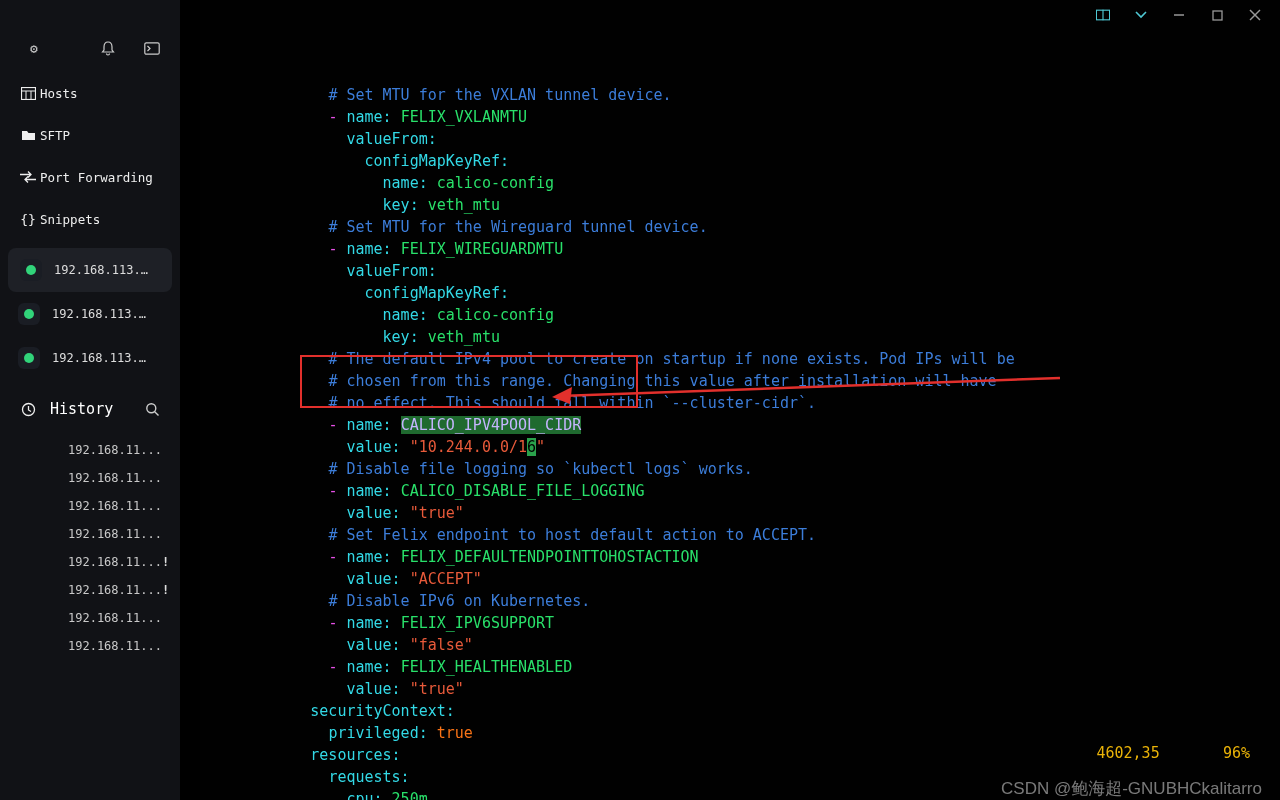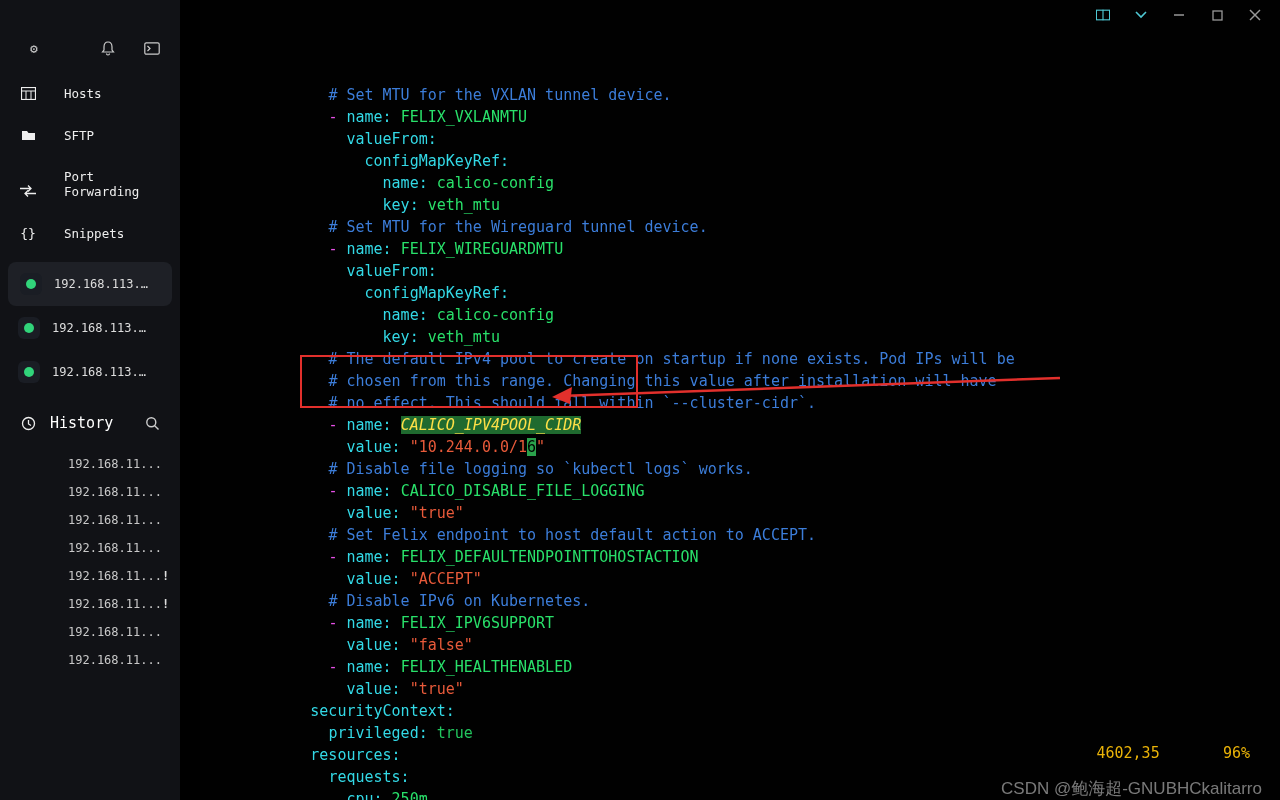--- a/index.html
+++ b/index.html
@@ -50,21 +50,21 @@
       width: 22px; height: 22px; border-radius: 6px;
       background: linear-gradient(135deg,#6b7cff,#8b5cf6);
       display:flex; align-items:center; justify-content:center;
       font-size: 12px; font-weight: bold;
     }
     .ws-name { font-weight: 600; font-size: 13px; flex:1; }
     .chev { color:#aaa; font-size: 10px; }
     .nav-item {
       display:flex; align-items:flex-end;
       padding: 13px 20px;
-      gap: 28px;
+      gap: 4px;
       font-size: 12.5px;
       color:#eee;
       cursor:pointer;
     }
     .nav-ico { width:16px; height:16px; display:flex; align-items:center; justify-content:center; color:#eee; font-size:13px;}
     .tab-item {
       display:flex; align-items:center;
       padding: 11px 18px;
       gap: 12px;
       font-size: 12px;
@@ -105,22 +105,22 @@
       font-size: 15px;
       line-height: 22px;
       white-space: pre;
       overflow:hidden;
     }
     .c-comment { color: #3c7dd9; }
     .c-key { color: #33d9e6; }
     .c-dash { color: #e850e8; }
     .c-val { color: #29e06a; }
     .c-str { color: #e85a3a; }
-    .c-true { color: #22c55e; }
-    .c-hl { background:#1f6a2f; color:#fde047;font-style:italic; }
+    .c-true { color: #f97316; }
+    .c-hl { background:#1f6a2f; color:#c4b5fd; }
     .cursor-cell { background:#2aa24b; color:#000; }
     .highlight-box {
       position:absolute;
       border: 2px solid #e2302c;
       pointer-events:none;
     }
     .arrow {
       position:absolute;
       pointer-events:none;
     }

